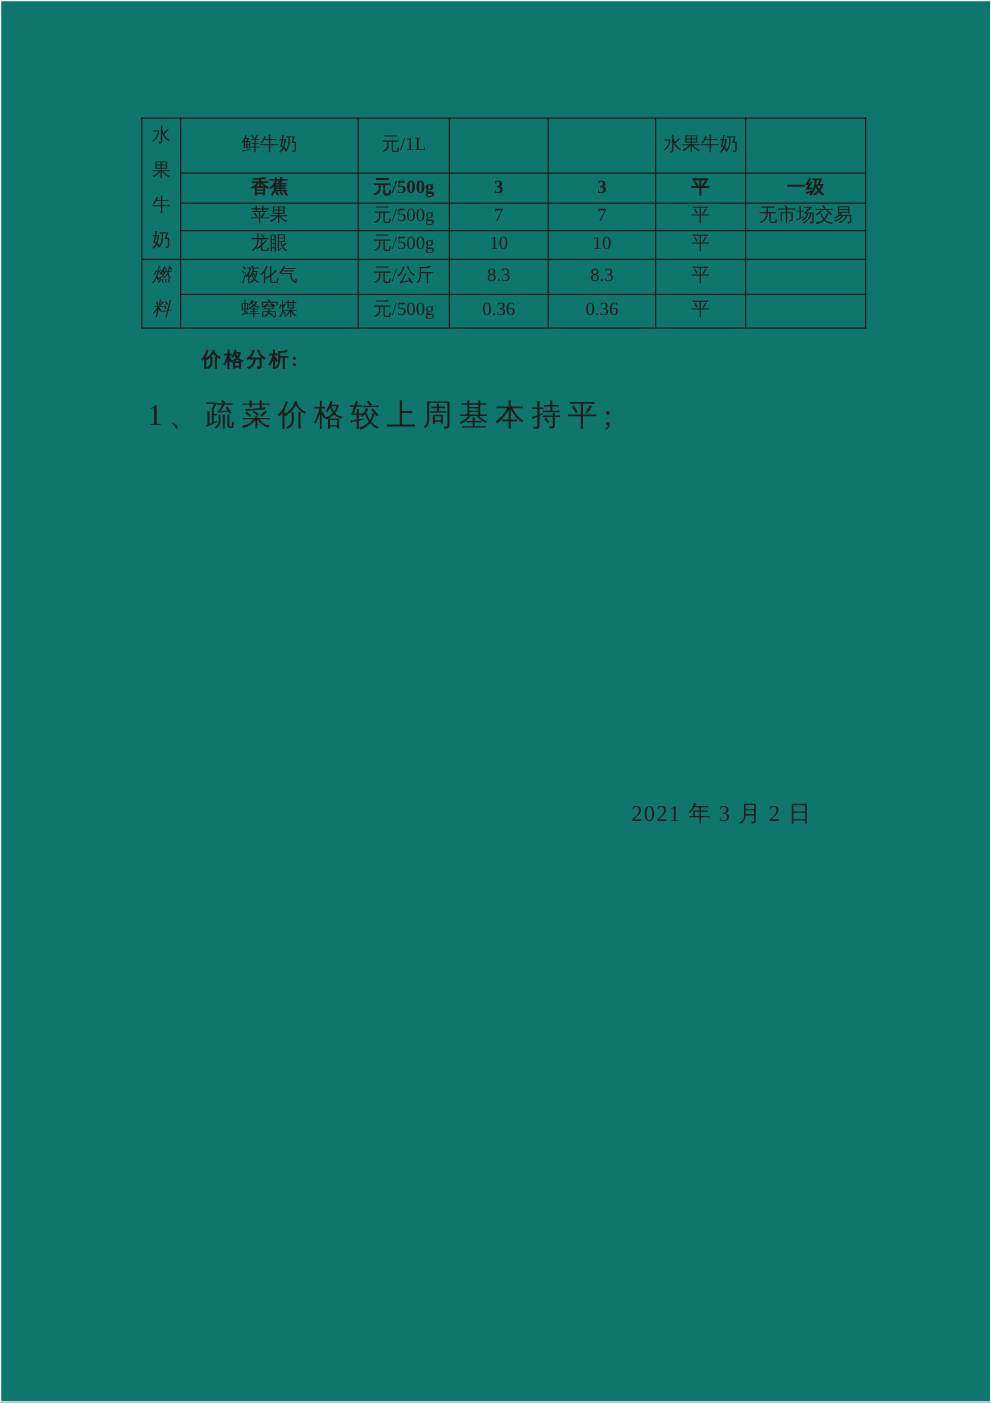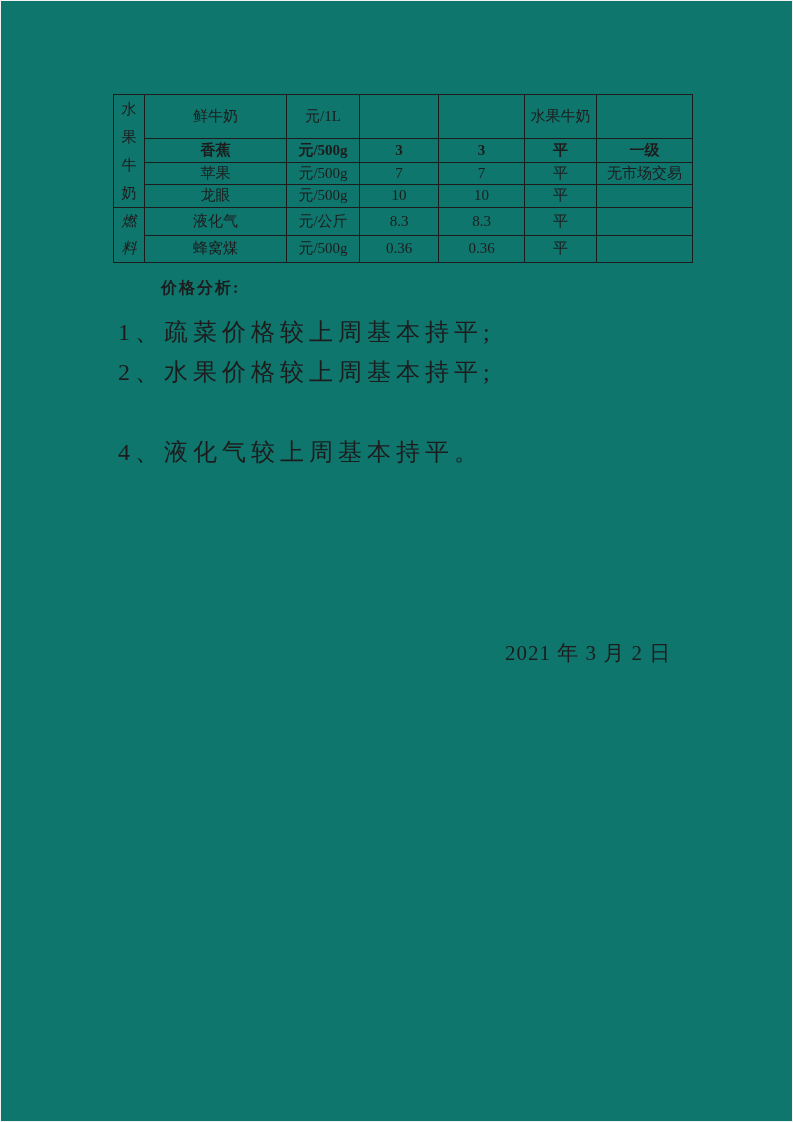--- a/index.html
+++ b/index.html
@@ -78,21 +78,21 @@
   .ai-0 { top: 316px; }
   .ai-1 { top: 356px; }
   .ai-2 { top: 396px; }
   .ai-3 { top: 436px; }
 
   
   .report-date {
     position: absolute;
     left: 505px;
     top: 639px;
-    font-size: 21px;
+    font-size: 18px;
     letter-spacing: 1px;
     white-space: nowrap;
   }
 </style>
 </head>
 <body>
 
 <div class="page">
 
   <table class="price-table">
@@ -159,18 +159,16 @@
         <td>0.36</td>
         <td>平</td>
         <td></td>
       </tr>
     </tbody>
   </table>
 
   <div class="analysis-heading">价格分析:</div>
 
   <div class="analysis-item ai-0">1、疏菜价格较上周基本持平;</div>
-  <div class="analysis-item ai-1">2、水果价格较上周基本持平;</div>
-  <div class="analysis-item ai-3">4、液化气较上周基本持平。</div>
 
   <div class="report-date">2021 年 3 月 2 日</div>
 
 </div>
 
 </body></html>

